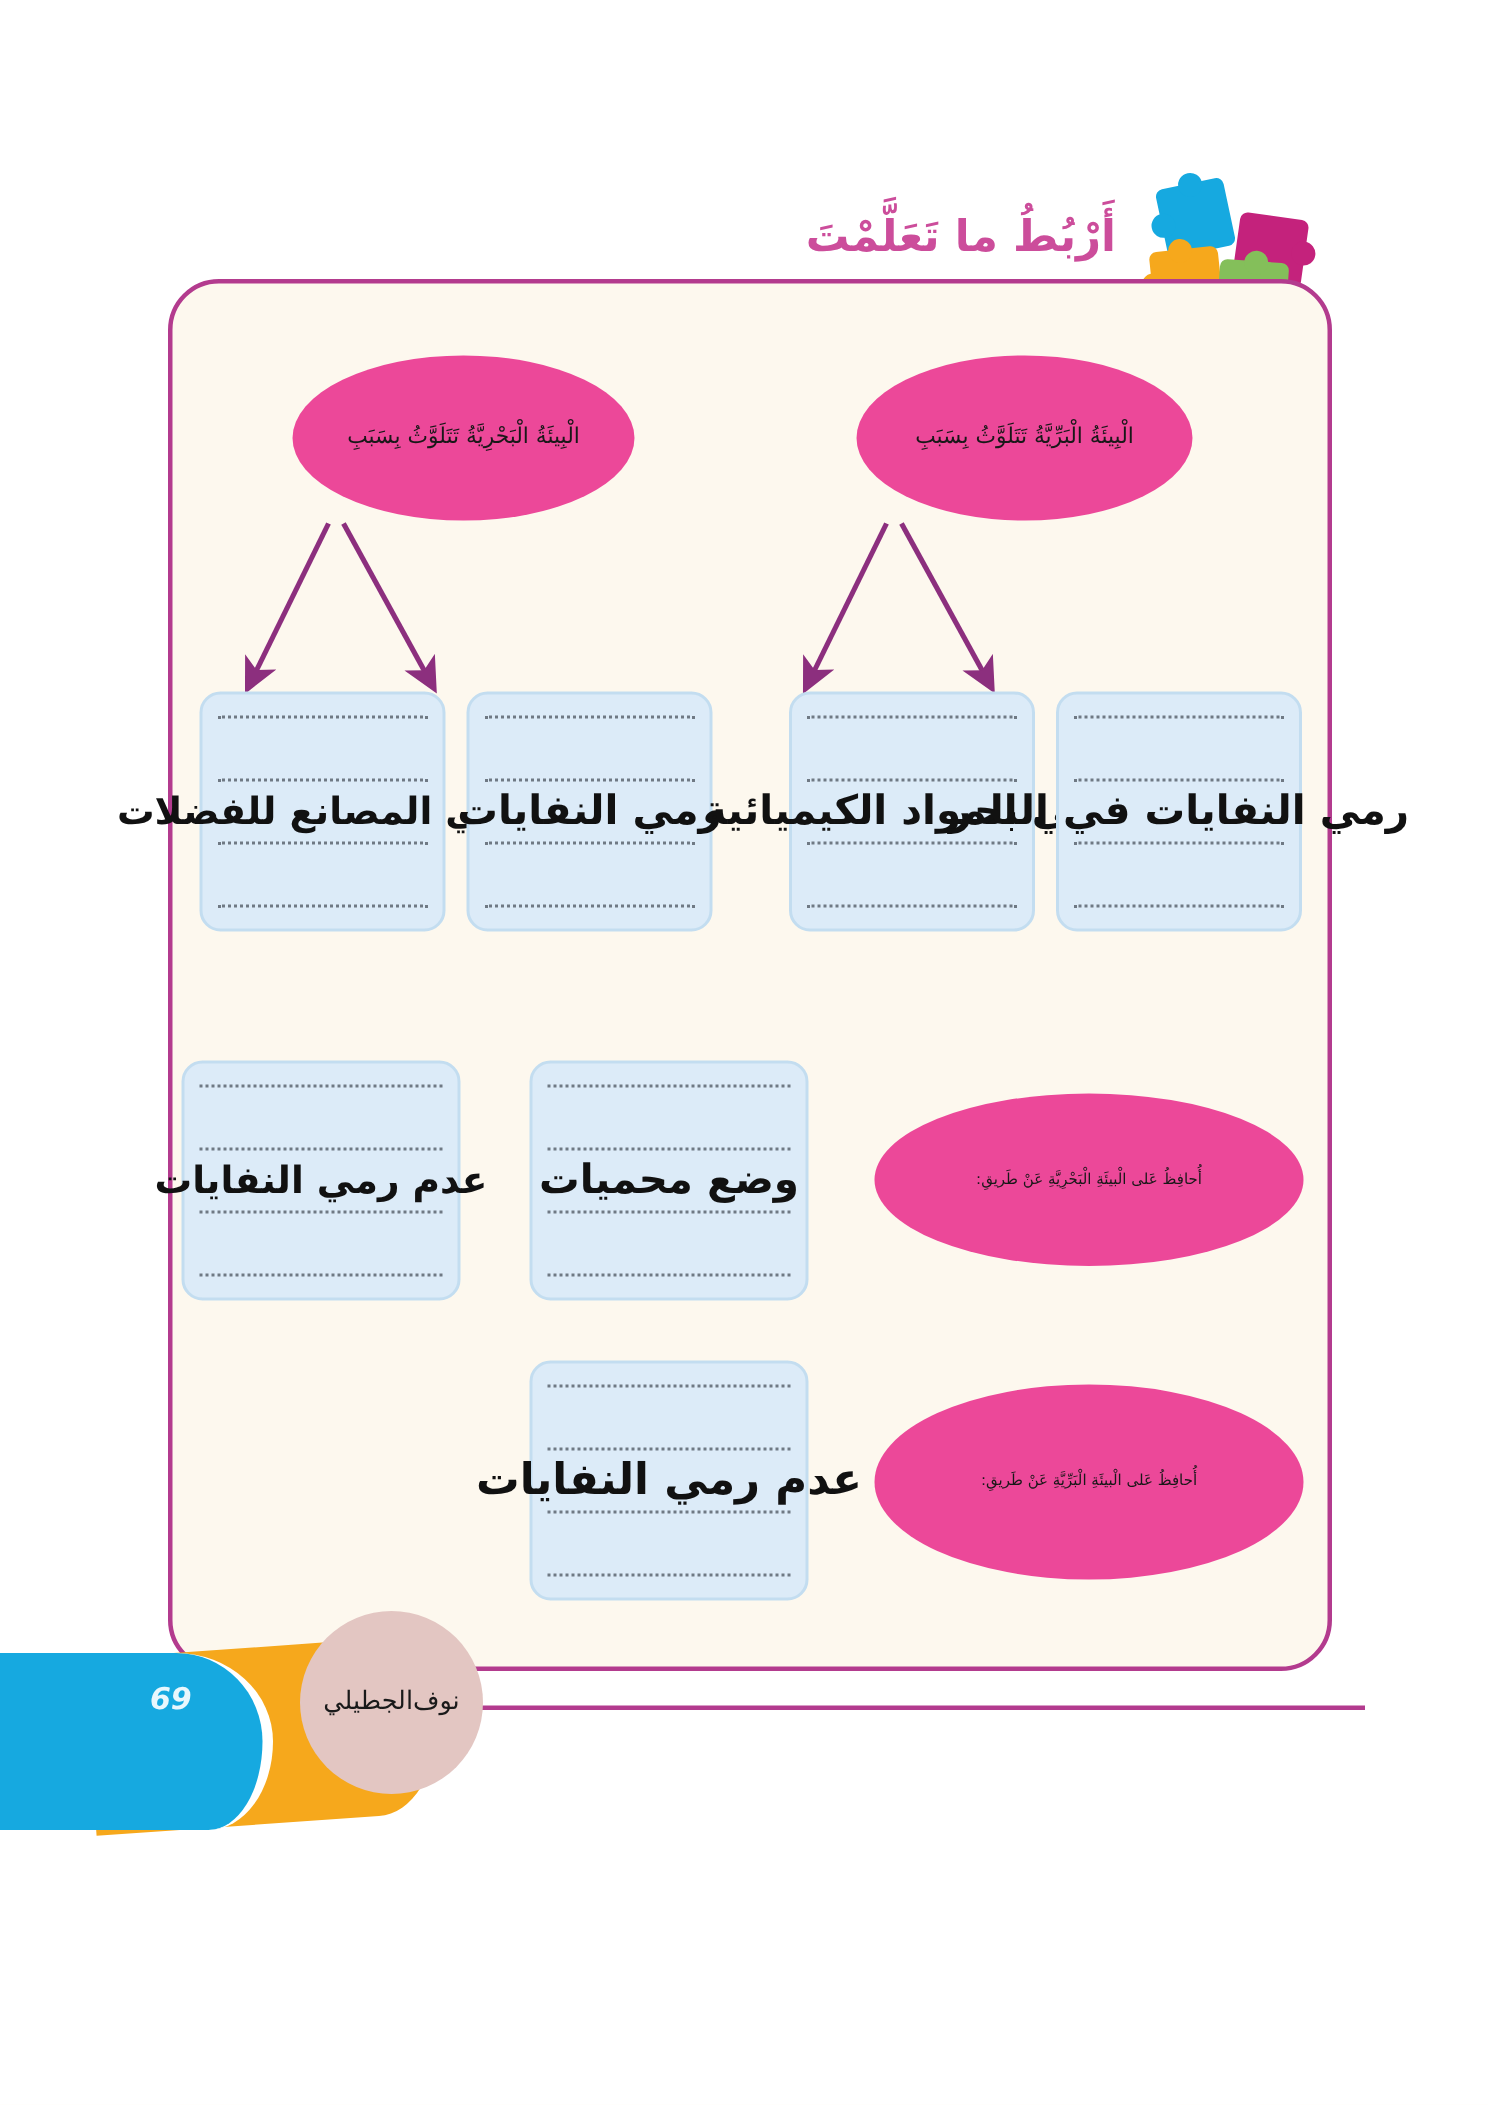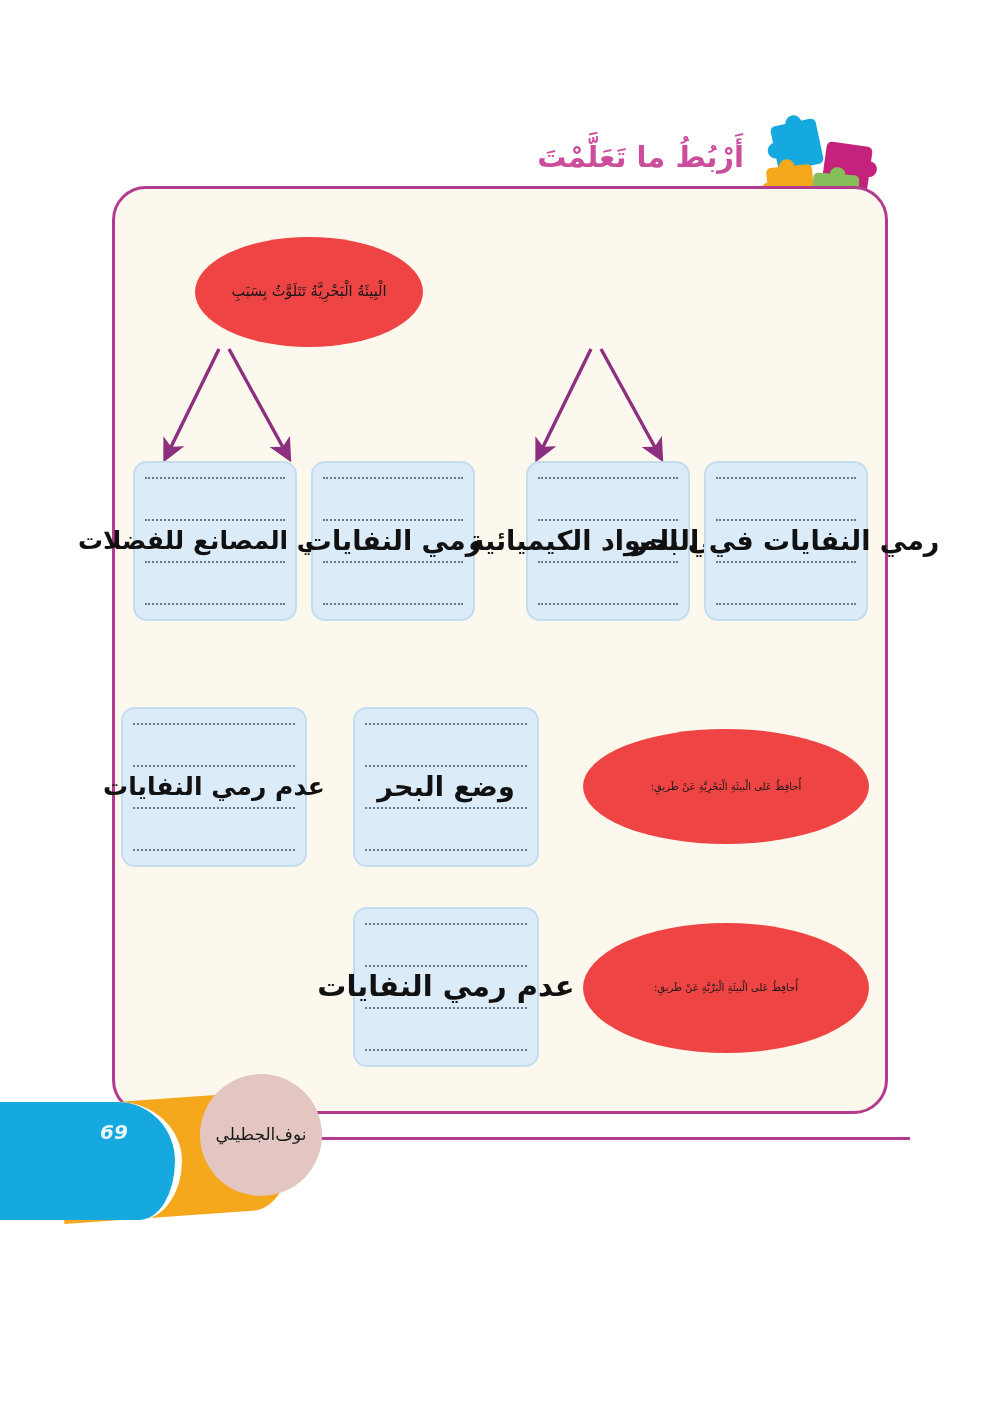--- a/index.html
+++ b/index.html
@@ -94,21 +94,21 @@
     width: 776px;
     height: 928px;
     background: #fdf8ee;
     border: 3px solid #b33b8e;
     border-radius: 34px;
   }
 
   
   .ellipse {
     position: absolute;
-    background: #ef4444;
+    background: #ec4899;
     border-radius: 50%;
     display: flex;
     align-items: center;
     justify-content: center;
     text-align: left;
     color: #181818;
     direction: rtl;
     line-height: 1.35;
     padding: 0 16px;
   }
@@ -291,20 +291,23 @@
         </marker>
       </defs>
 
       <line x1="482" y1="160" x2="432" y2="262" stroke="#8c2f7e" stroke-width="3.4" marker-end="url(#ah)"></line>
       <line x1="492" y1="160" x2="548" y2="262" stroke="#8c2f7e" stroke-width="3.4" marker-end="url(#ah)"></line>
 
       <line x1="110" y1="160" x2="60" y2="262" stroke="#8c2f7e" stroke-width="3.4" marker-end="url(#ah)"></line>
       <line x1="120" y1="160" x2="176" y2="262" stroke="#8c2f7e" stroke-width="3.4" marker-end="url(#ah)"></line>
     </svg>
 
+    <div class="ellipse ell-land-cause">
+      <span>الْبِيئَةُ الْبَرِّيَّةُ تَتَلَوَّثُ بِسَبَبِ</span>
+    </div>
 
     <div class="ellipse ell-sea-cause">
       <span>الْبِيئَةُ الْبَحْرِيَّةُ تَتَلَوَّثُ بِسَبَبِ</span>
     </div>
 
     <div class="ellipse ell-sea-protect">
       <span>أُحافِظُ عَلى الْبيئَةِ الْبَحْرِيَّةِ عَنْ طَريقِ:</span>
     </div>
 
     <div class="ellipse ell-land-protect">
@@ -361,21 +364,21 @@
       <div class="wtext">عدم رمي النفايات</div>
     </div>
 
     <div class="wbox b-laws">
       <div class="rules">
         <div class="rule-line"></div>
         <div class="rule-line"></div>
         <div class="rule-line"></div>
         <div class="rule-line"></div>
       </div>
-      <div class="wtext">وضع البحر</div>
+      <div class="wtext">وضع محميات</div>
     </div>
 
 
     <div class="wbox b-no-waste-2">
       <div class="rules">
         <div class="rule-line"></div>
         <div class="rule-line"></div>
         <div class="rule-line"></div>
         <div class="rule-line"></div>
       </div>

